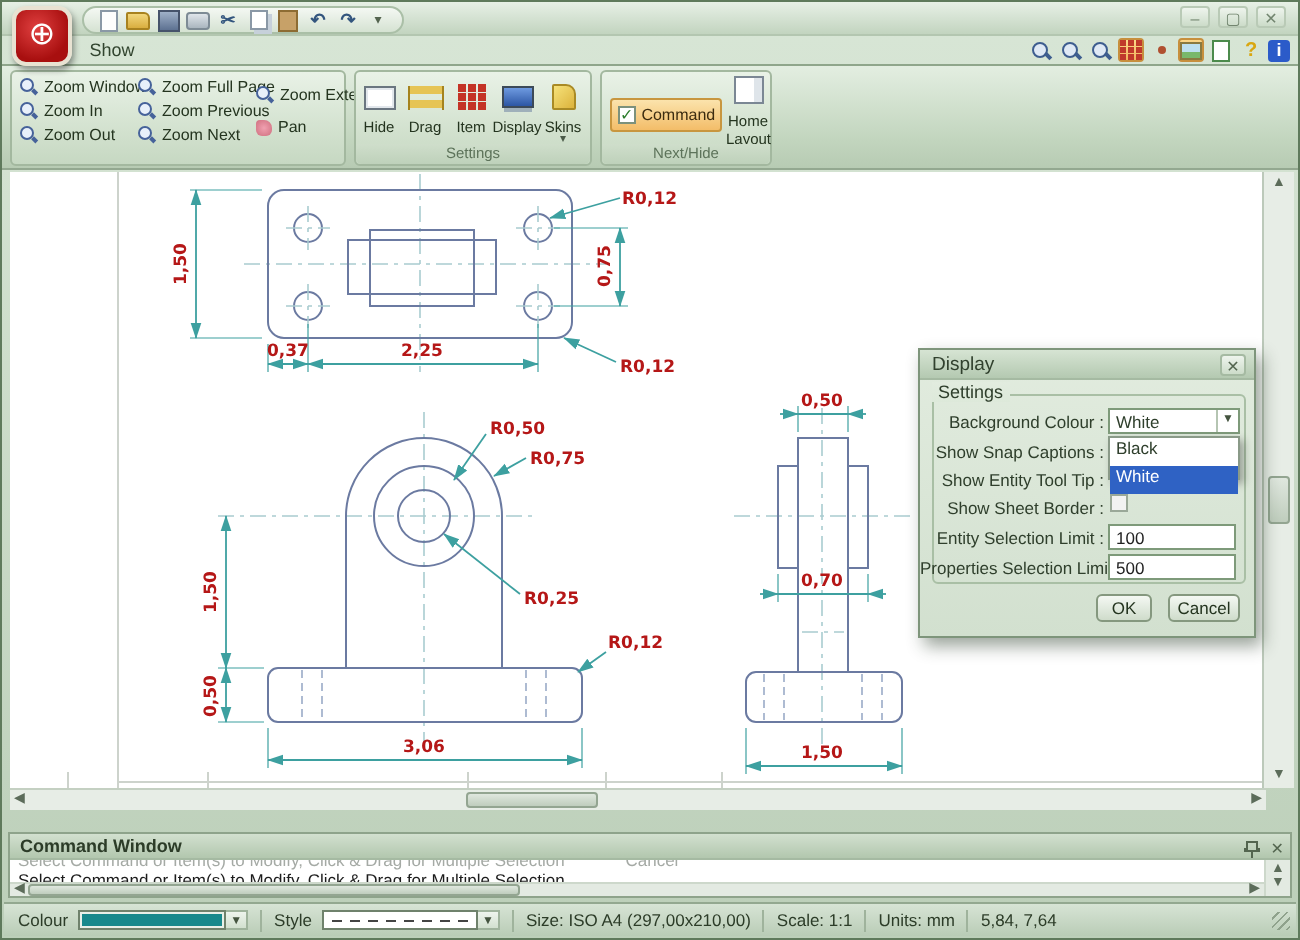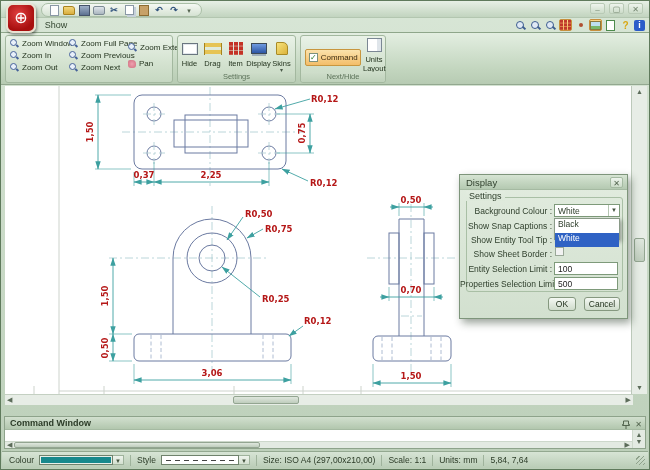--- a/index.html
+++ b/index.html
@@ -270,21 +270,21 @@
       <div class="gcap">Settings</div>
     </div>
 
     <div class="rgroup g-show">
       <div class="cmdtoggle">
         <span class="cb">✓</span>
         <span class="lbl">Command</span>
       </div>
       <div class="resetbtn">
         <span class="ic-reset"></span>
-        <div class="rl">Units</div>
+        <div class="rl">Home</div>
         <div class="rl">Layout</div>
       </div>
       <div class="gcap">Next/Hide</div>
     </div>
   </div>
 
   <div class="canvas">
     <svg width="628" height="308" viewBox="0 0 628 308">
       <defs>
         <marker id="ae" markerWidth="10" markerHeight="8" refX="8.5" refY="4" orient="auto">
@@ -455,20 +455,27 @@
 
   <div class="cmdwin">
     <div class="cmdhead">
       <span>Command Window</span>
       <span class="cmdtools">
         <svg width="8" height="10">
             <path d="M1.5,1 h5 v3.5 h1 v1 h-7 v-1 h1 z M4,5.5 v3.5" stroke="#53654f" stroke-width="1" fill="none"></path>
           </svg>
         <span style="font-weight:normal;font-size:8px;color:#53654f">✕</span>
       </span>
+    </div>
+    <div class="cmdbody">
+      <div class="cline old">
+        <span>Select Command or Item(s) to Modify, Click &amp; Drag for Multiple Selection</span>
+        <span style="margin-left:28px">Cancel</span>
+      </div>
+      <div class="cline cur">Select Command or Item(s) to Modify, Click &amp; Drag for Multiple Selection</div>
     </div>
     <div class="cmdside">
       <span class="sarrow" style="left:0;right:0;top:0">▲</span>
       <span class="sarrow" style="left:0;right:0;top:7px">▼</span>
     </div>
     <div class="cmdsb">
       <span class="sarrow" style="left:2px;top:-2px">◀</span>
       <span class="sarrow" style="right:2px;top:-2px">▶</span>
       <div class="thumb" style="left:9px;top:0;height:6px;width:246px"></div>
     </div>

